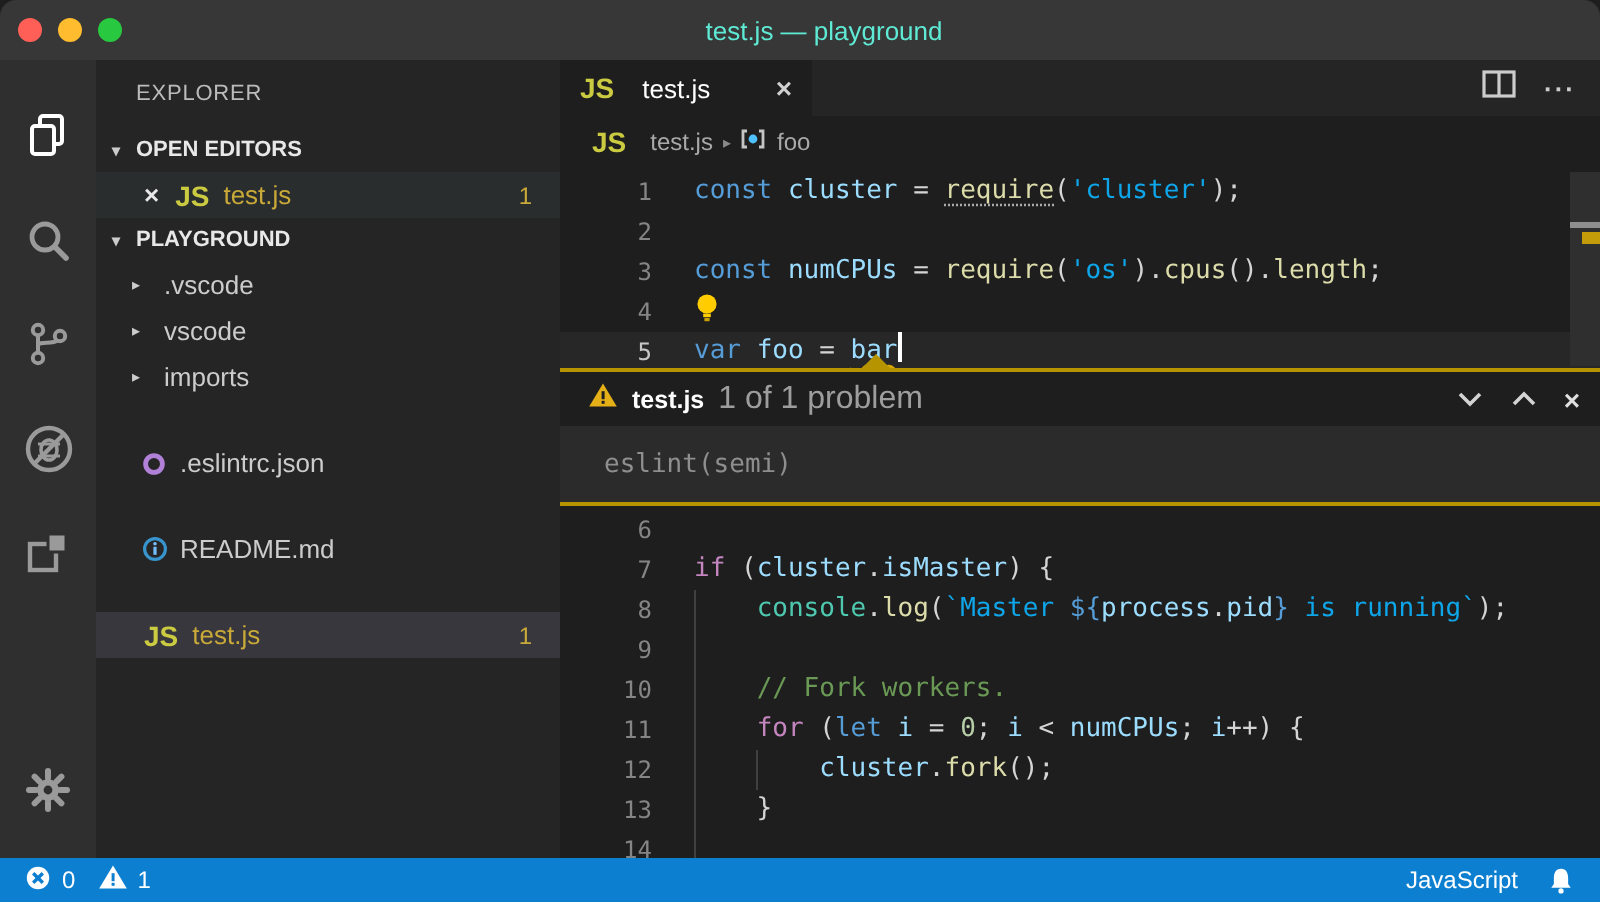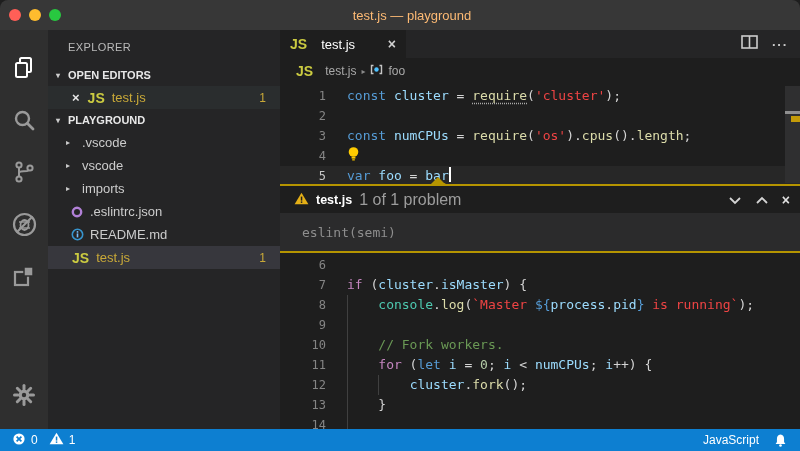--- a/index.html
+++ b/index.html
@@ -4,21 +4,21 @@
 <style>
   * { margin:0; padding:0; box-sizing:border-box; }
   html,body { width:800px; height:451px; background:#1e1e1e; overflow:hidden;
               font-family:"Liberation Sans", sans-serif; }
   .window { width:800px; height:451px; display:flex; flex-direction:column;
             border-radius:8px 8px 0 0; overflow:hidden; background:#1e1e1e; }
 
   
   .titlebar { height:30px; background:#373737; position:relative; flex:0 0 30px;
               display:flex; align-items:center; justify-content:center; }
-  .titlebar .title { color:#fdba74; font-size:13px;padding-left:24px; }
+  .titlebar .title { color:#5eead4; font-size:13px;padding-left:24px; }
   .lights { position:absolute; left:9px; top:0; height:30px; display:flex; align-items:center; gap:8px; }
   .light { width:12px; height:12px; border-radius:50%; }
   .light.red { background:#ff5f57; } .light.yellow { background:#febc2e; } .light.green { background:#28c840; }
 
   
   .main { flex:1 1 auto; display:flex; min-height:0; }
 
   
   .activitybar { width:48px; background:#2f2f2f; display:flex; flex-direction:column; align-items:center; padding-top:12px; }
   .act-item { width:48px; height:52px; display:flex; align-items:center; justify-content:center; cursor:pointer; }
@@ -32,21 +32,21 @@
   .sb-section { height:22px; display:flex; align-items:center; font-weight:bold; font-size:11px; color:#e8e8e8; padding-left:8px; cursor:pointer; }
   .twistie { font-size:8px; width:12px; color:#cccccc; }
   .row { height:23px; display:flex; align-items:center; position:relative; cursor:pointer; }
   .row.open-ed { background:#2a2d2e; padding-left:24px; }
   .row .closex { color:#e8e8e8; font-weight:bold; font-size:13px; margin-right:8px; }
   .jsbadge { color:#cbcb41; font-weight:bold; font-size:14px; margin-right:7px; }
   .warnname { color:#c9a938; }
   .numbadge { position:absolute; right:14px; color:#c9a938; font-size:12px; }
   .row.folder { padding-left:18px; }
   .row.folder .twistie { margin-right:4px; }
-  .row.file { padding-left:22px; }
+  .row.file { padding-left:22px;margin-top:20px; }
   .fileicon { width:14px; height:14px; margin-right:6px; display:flex; align-items:center; justify-content:center; }
   .row.selected { background:#37373d; }
   .row.selected .jsbadge { margin-left:2px; }
 
   
   .editor { flex:1; display:flex; flex-direction:column; background:#1e1e1e; min-width:0; }
   .tabbar { height:28px; background:#252526; display:flex; align-items:stretch; flex:0 0 28px; }
   .tab { width:126px; background:#1e1e1e; display:flex; align-items:center; padding:0 10px; gap:7px; cursor:pointer; }
   .tab .tabname { color:#ffffff; font-size:13px; flex:1; }
   .tab .tabclose { color:#d0d0d0; font-weight:bold; font-size:14px; }
@@ -61,21 +61,21 @@
   .code-bottom-area { flex:1 1 auto; padding-top:2px; overflow:hidden; position:relative; }
   .code-line { height:20px; line-height:20px; display:flex; font-family:"DejaVu Sans Mono", monospace; font-size:13px; white-space:pre; }
   .code-line.current { background:rgba(255,255,255,0.045); }
   .ln { flex:0 0 30px; margin-left:16px; margin-right:21px; text-align:right; color:#858585; font-size:12px; }
   .code-line.current .ln { color:#c6c6c6; }
   .lt { position:relative; white-space:pre; }
   .guide { position:absolute; top:0; bottom:0; width:1px; background:#404040; }
   .bulb { display:inline-block; margin-right:4px; vertical-align:-2px; cursor:pointer; }
   .caret { display:inline-block; width:2px; height:15px; background:#ffffff; vertical-align:-2px; margin-left:0px; }
   .tk-k{color:#569cd6} .tk-c{color:#c586c0} .tk-v{color:#9cdcfe} .tk-f{color:#dcdcaa}
-  .tk-s{color:#ef4444} .tk-num{color:#b5cea8} .tk-m{color:#6a9955} .tk-p{color:#d4d4d4} .tk-t{color:#4ec9b0}
+  .tk-s{color:#0ea5e9} .tk-num{color:#b5cea8} .tk-m{color:#6a9955} .tk-p{color:#d4d4d4} .tk-t{color:#4ec9b0}
   .tk-fh{color:#dcdcaa; text-decoration:underline dotted #aaaaaa; text-underline-offset:3px;}
   .tk-vw{color:#9cdcfe; text-decoration:underline wavy #d7a600; text-decoration-thickness:1.5px; text-underline-offset:3px;}
 
   
   .overview { position:absolute; right:0; top:2px; width:15px; height:97px; background:#2f2f30; cursor:pointer; }
   .ov-gray { position:absolute; top:25px; left:0; width:15px; height:3px; background:#8f8f8f; }
   .ov-gold { position:absolute; top:30px; right:0; width:9px; height:6px; background:#c49b09; }
 
   
   .peek { flex:0 0 69px; border-top:2px solid #b59400; border-bottom:2px solid #b59400; background:#1e1e1e; position:relative; }

